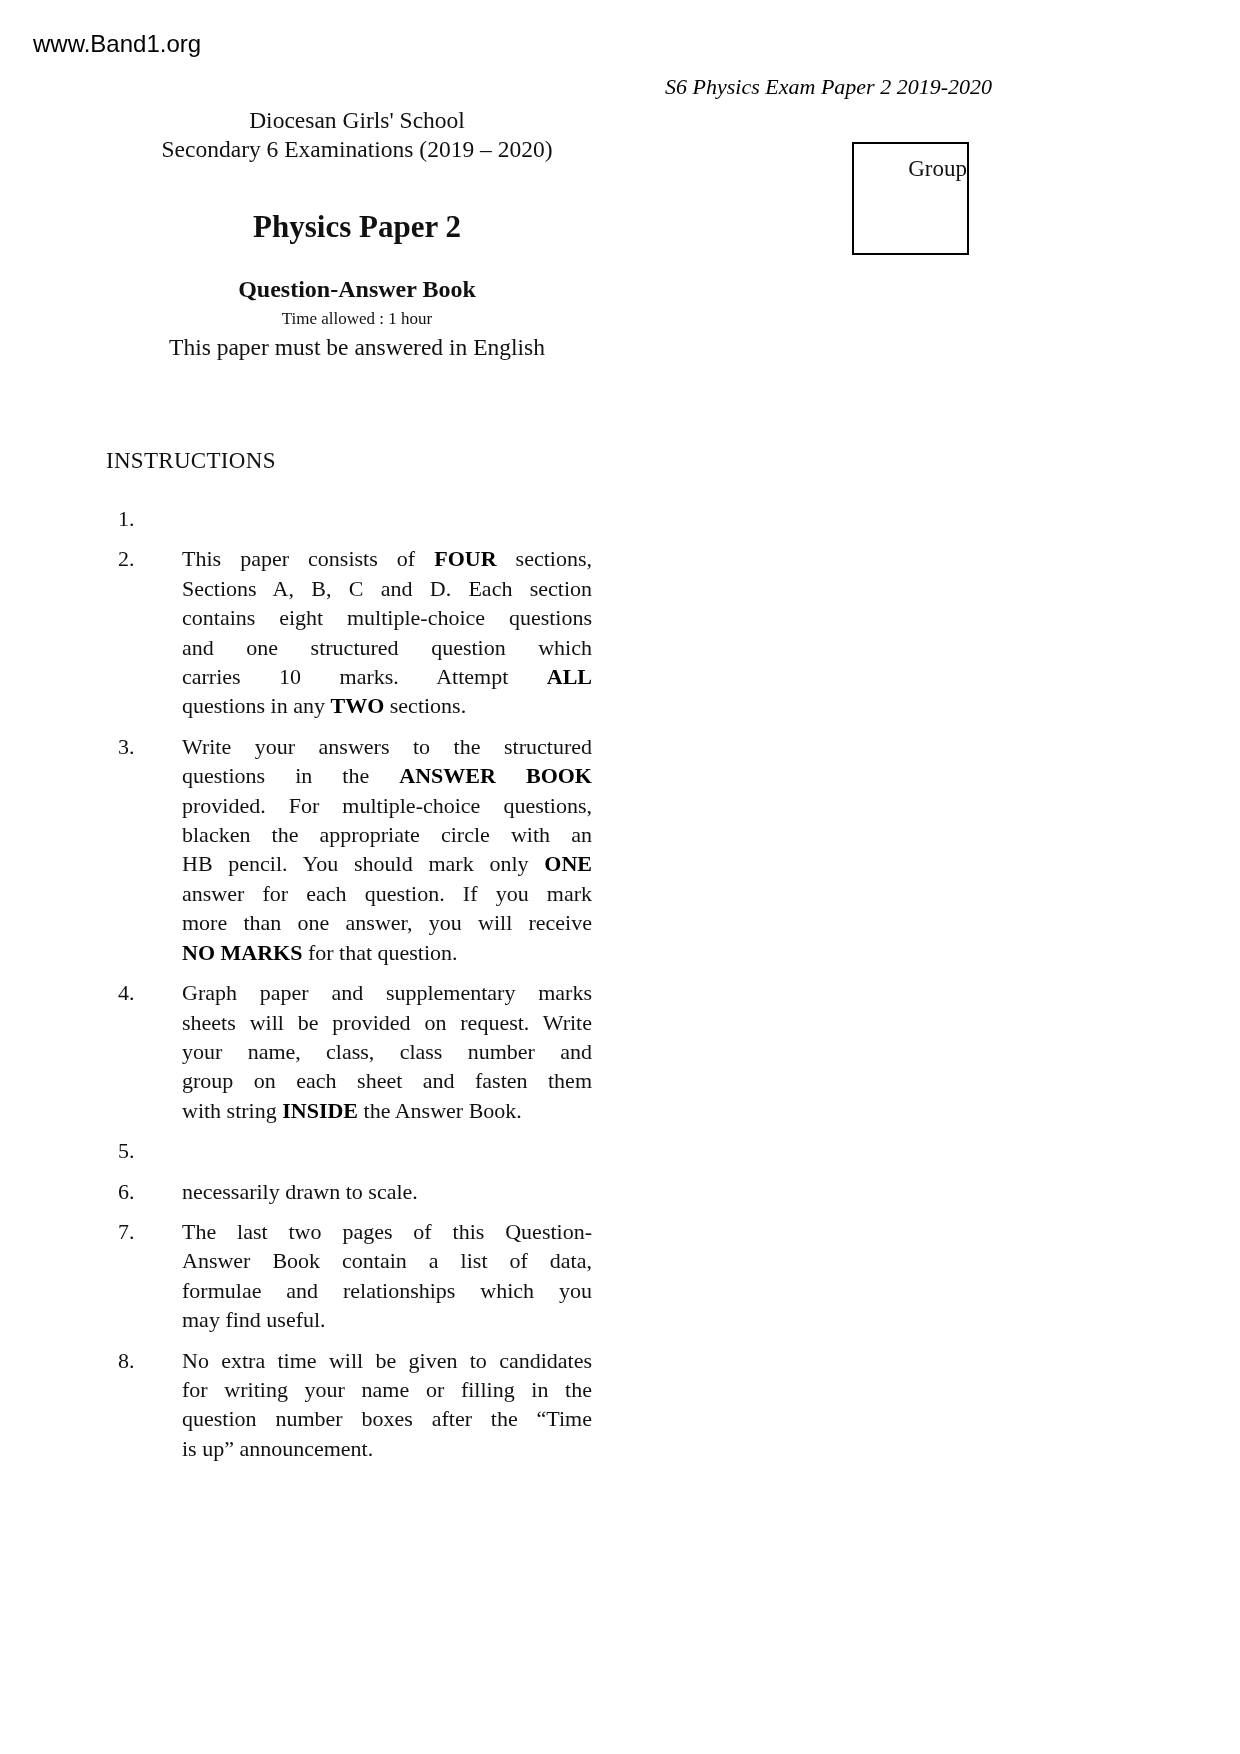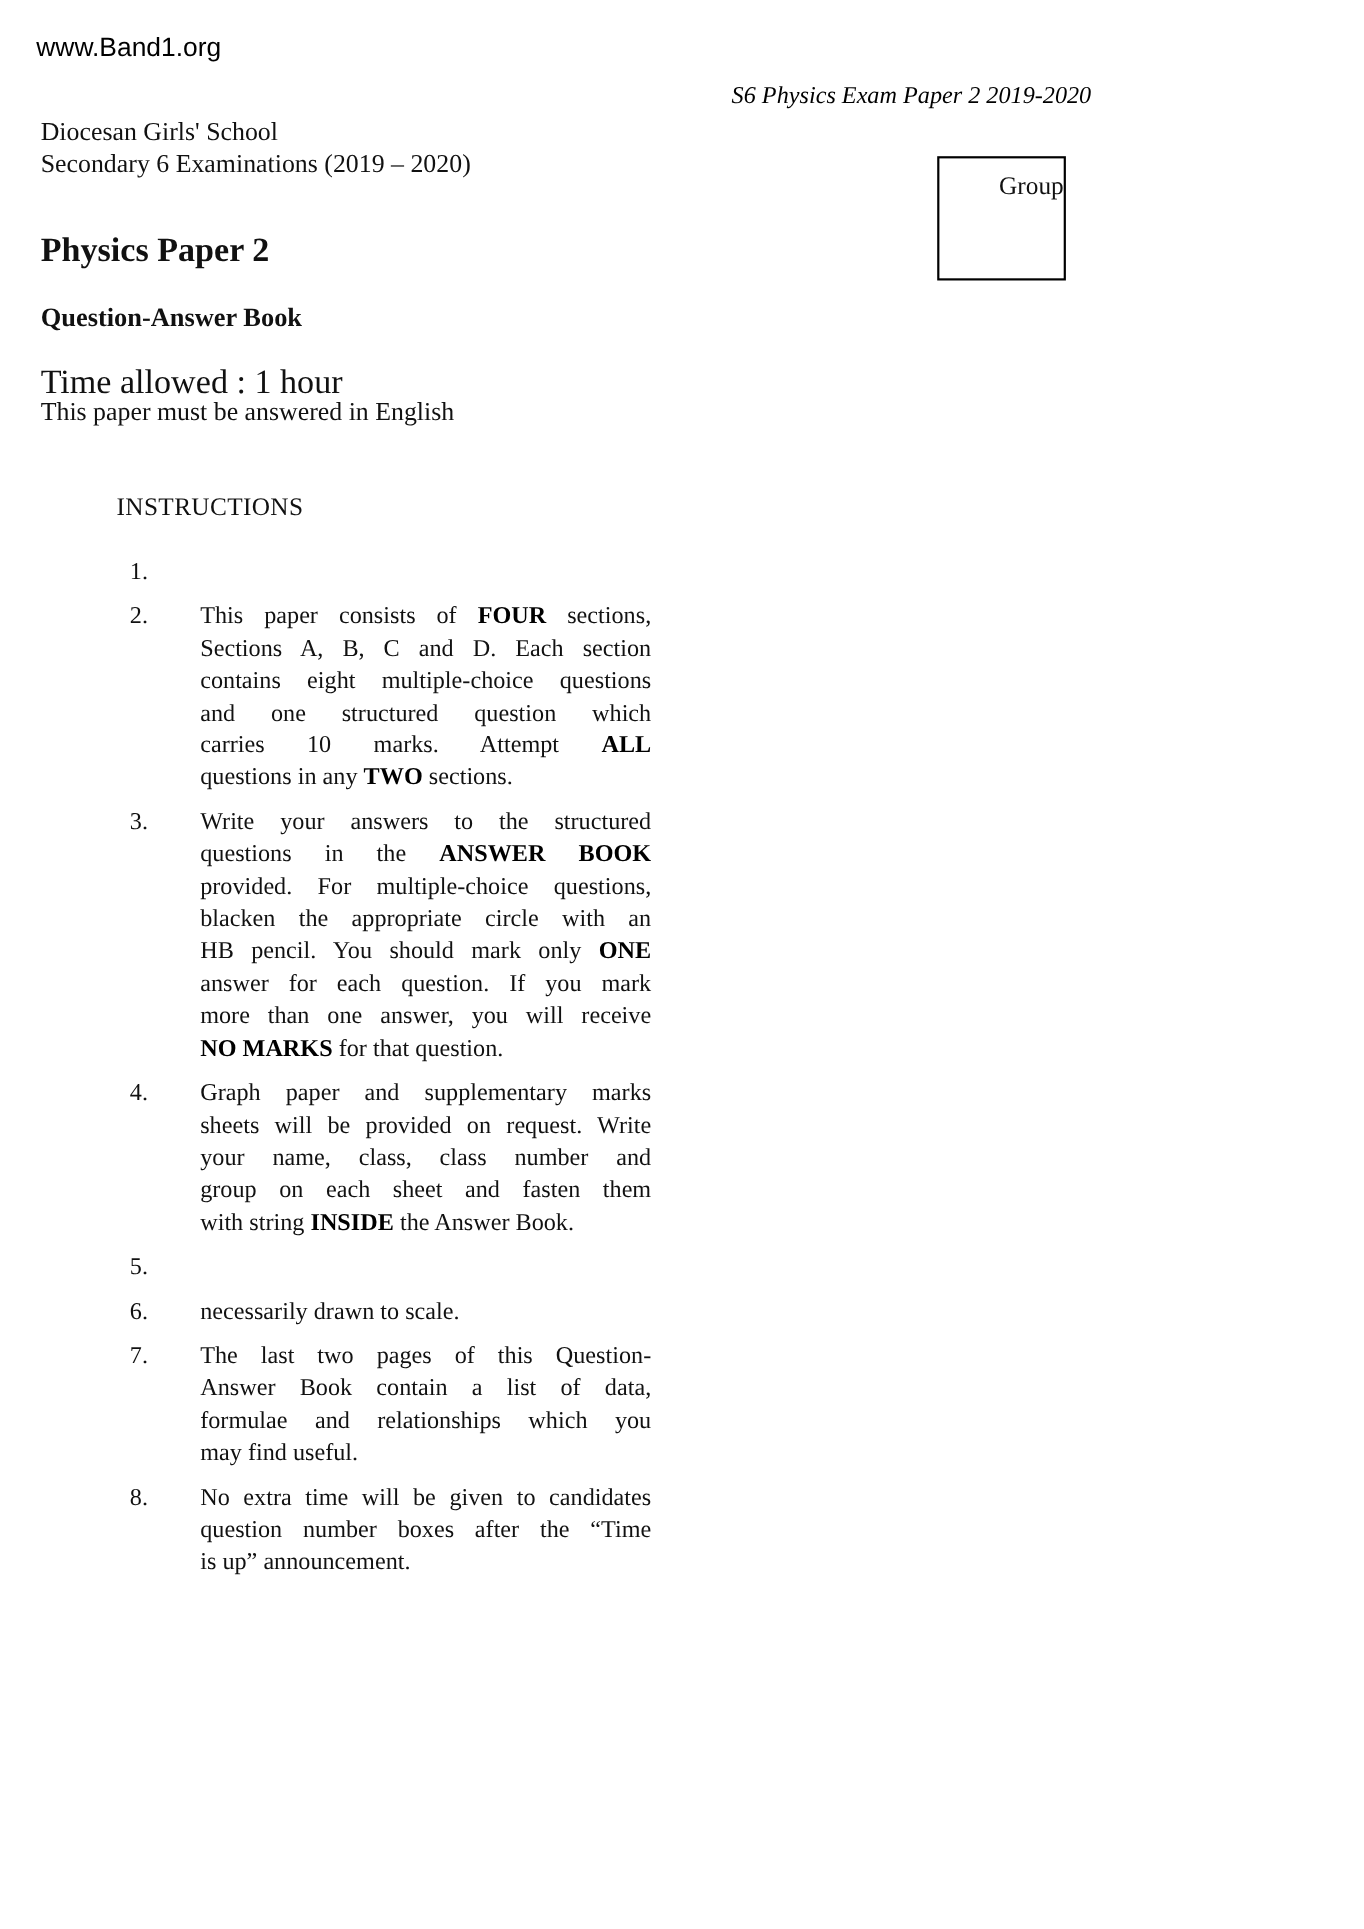--- a/index.html
+++ b/index.html
@@ -16,26 +16,26 @@
     font-family:"Liberation Sans","DejaVu Sans",sans-serif;
     font-size:24px;color:#000;
   }
   .exam-header{
     position:absolute;right:248px;top:74px;
     font-style:italic;font-size:22px;color:#000;
     white-space:nowrap;
   }
   .title-block{
     position:absolute;left:37px;top:106px;width:640px;
-    text-align:left;
+    text-align:center;
   }
   .title-block .l1,.title-block .l2{font-size:23.5px;line-height:29px;}
   .paper-title{font-size:31px;font-weight:bold;line-height:38px;margin-top:44px;}
   .book-type{font-size:24px;font-weight:bold;line-height:30px;margin-top:28px;}
-  .time-allowed{font-size:31px;line-height:29px;margin-top:28px;}
+  .time-allowed{font-size:17px;line-height:29px;}
   .language-note{font-size:23.5px;line-height:29px;}
   .group-box{
     position:absolute;left:852px;top:142px;
     width:113px;height:97px;
     border:2px solid #000;
     text-align:right;padding-top:12px;
     font-size:23px;
     box-sizing:content-box;
   }
   .student-info{
@@ -161,20 +161,21 @@
           <div class="line">The last two pages of this Question-</div>
           <div class="line">Answer Book contain a list of data,</div>
           <div class="line">formulae and relationships which you</div>
           <div class="line last">may find useful.</div>
         </div>
       </div>
       <div class="item">
         <div class="num">8.</div>
         <div class="body">
           <div class="line">No extra time will be given to candidates</div>
+          <div class="line">for writing your name or filling in the</div>
           <div class="line">question number boxes after the “Time</div>
           <div class="line last">is up” announcement.</div>
         </div>
       </div>
     </div>
 
   <div class="page-number">1</div>
 
 </div>
 

